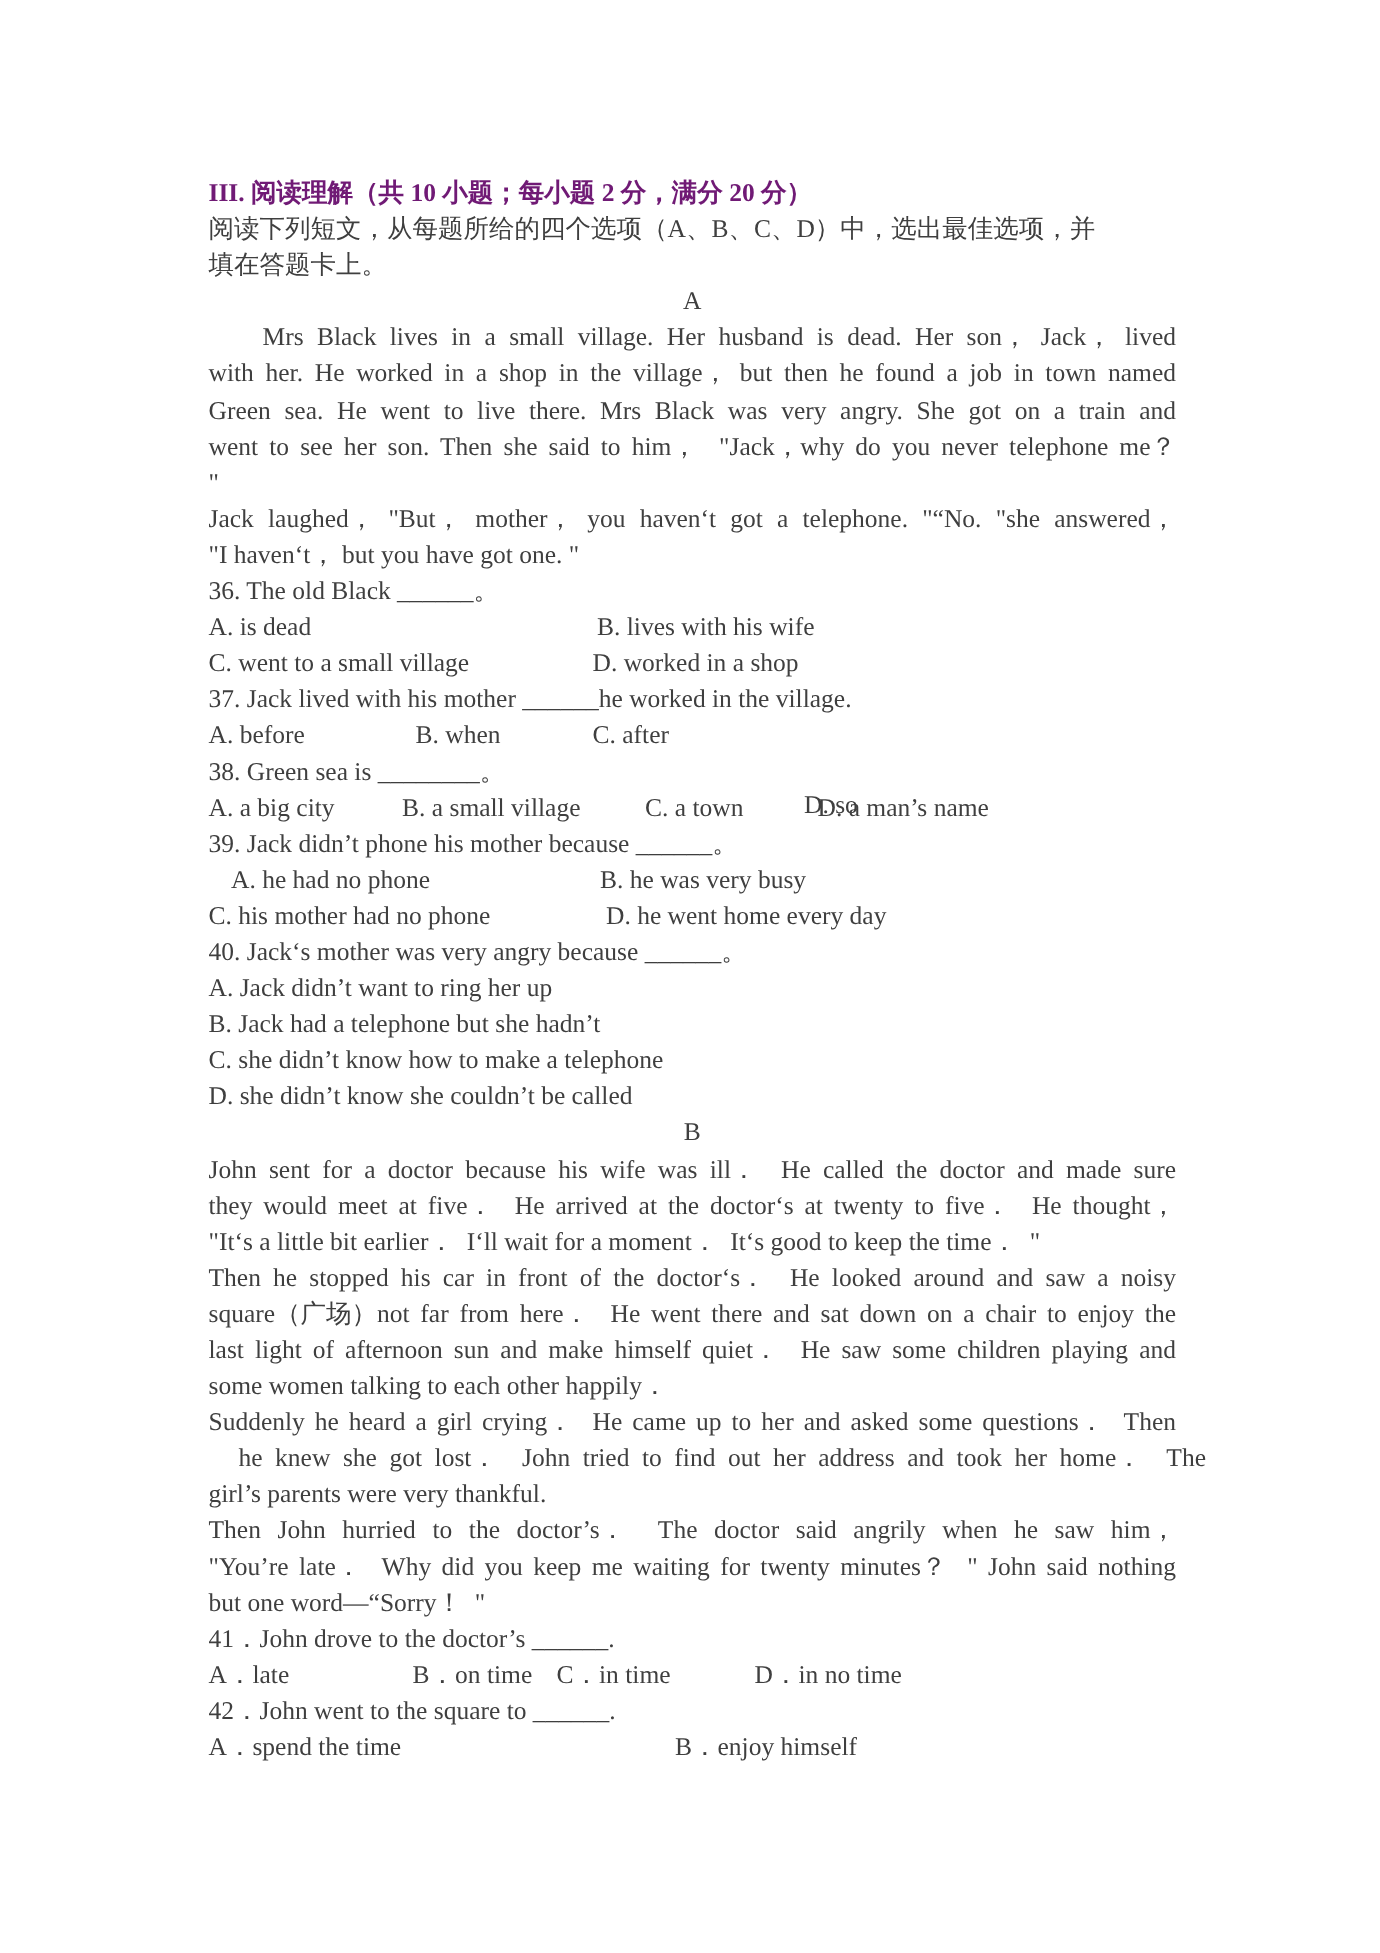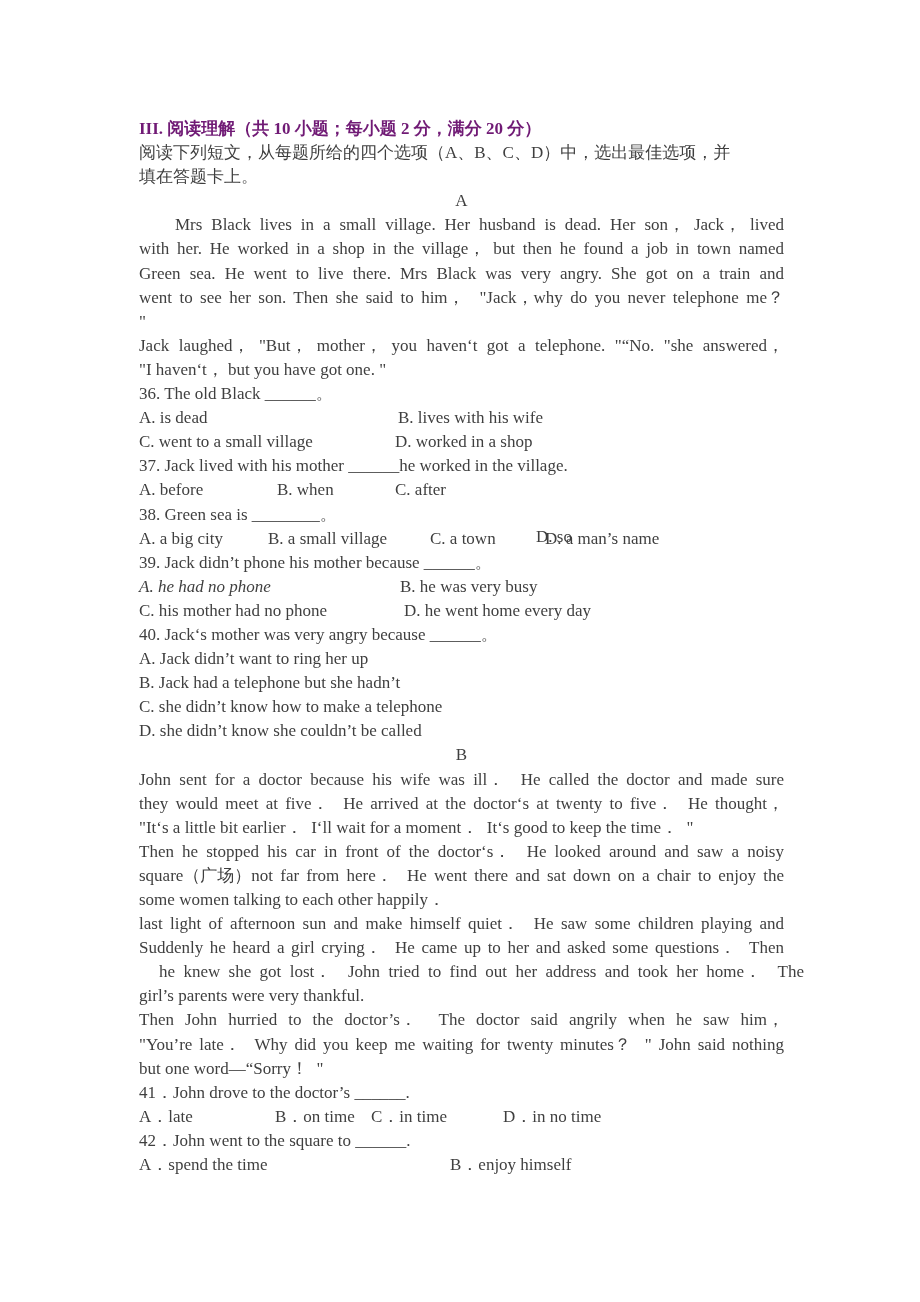--- a/index.html
+++ b/index.html
@@ -35,35 +35,35 @@
     <div class="line j"><span style="word-spacing: 5.19886px;">Jack laughed， "But， mother， you haven‘t got a telephone. "“No. "she answered，</span></div>
     <div class="line"><span>"I haven‘t， but you have got one. "</span></div>
     <div class="line"><span>36. The old Black ______。</span></div>
     <div class="line"><span class="opt" style="left: 0px;">A. is dead</span><span class="opt" style="left: 259px;">B. lives with his wife</span></div>
     <div class="line"><span class="opt" style="left: 0px; text-align: center;">C. went to a small village</span><span class="opt" style="left: 256px;">D. worked in a shop</span></div>
     <div class="line"><span>37. Jack lived with his mother ______he worked in the village.</span></div>
     <div class="line"><span class="opt" style="left: 0px;">A. before</span><span class="opt" style="left: 138px;">B. when</span><span class="opt" style="left: 256px;">C. after</span><span class="opt" style="left: 397px; margin-top: 47px;">D. so</span></div>
     <div class="line"><span>38. Green sea is ________。</span></div>
     <div class="line"><span class="opt" style="left: 0px;">A. a big city</span><span class="opt" style="left: 129px;">B. a small village</span><span class="opt" style="left: 291px;">C. a town</span><span class="opt" style="left: 406px;">D. a man’s name</span></div>
     <div class="line"><span>39. Jack didn’t phone his mother because ______。</span></div>
-    <div class="line"><span class="opt" style="left: 0px; font-style: italic;">A. he had no phone</span><span class="opt" style="left: 261px;">B. he was very busy</span></div>
+    <div class="line"><span class="opt" style="left: 15px;">A. he had no phone</span><span class="opt" style="left: 261px;">B. he was very busy</span></div>
     <div class="line"><span class="opt" style="left: 0px;">C. his mother had no phone</span><span class="opt" style="left: 265px;">D. he went home every day</span></div>
     <div class="line"><span>40. Jack‘s mother was very angry because ______。</span></div>
     <div class="line"><span>A. Jack didn’t want to ring her up</span></div>
     <div class="line"><span>B. Jack had a telephone but she hadn’t</span></div>
     <div class="line"><span>C. she didn’t know how to make a telephone</span></div>
     <div class="line"><span>D. she didn’t know she couldn’t be called</span></div>
     <div class="line c"><span>B</span></div>
     <div class="line j"><span style="word-spacing: 3.92371px;">John sent for a doctor because his wife was ill．  He called the doctor and made sure</span></div>
     <div class="line j"><span style="word-spacing: 3.03401px;">they would meet at five．  He arrived at the doctor‘s at twenty to five．  He thought，</span></div>
     <div class="line"><span>"It‘s a little bit earlier．  I‘ll wait for a moment．  It‘s good to keep the time．  "</span></div>
     <div class="line j"><span style="word-spacing: 3.86581px;">Then he stopped his car in front of the doctor‘s．  He looked around and saw a noisy</span></div>
     <div class="line j"><span style="word-spacing: 2.90039px;">square（广场）not far from here．  He went there and sat down on a chair to enjoy the</span></div>
+    <div class="line j"><span style="word-spacing: 3.12188px;">last light of afternoon sun and make himself quiet．  He saw some children playing and</span></div>
     <div class="line"><span>some women talking to each other happily．</span></div>
-    <div class="line j"><span style="word-spacing: 3.12188px;">last light of afternoon sun and make himself quiet．  He saw some children playing and</span></div>
     <div class="line j"><span style="word-spacing: 2.38511px;">Suddenly he heard a girl crying．  He came up to her and asked some questions．  Then</span></div>
     <div class="line j"><span style="word-spacing: 4.11198px; margin-left: 20px;">he knew she got lost．  John tried to find out her address and took her home．  The</span></div>
     <div class="line"><span>girl’s parents were very thankful.</span></div>
     <div class="line j"><span style="word-spacing: 6.79464px;">Then John hurried to the doctor’s．  The doctor said angrily when he saw him，</span></div>
     <div class="line j"><span style="word-spacing: 2.68457px;">"You’re late．  Why did you keep me waiting for twenty minutes？  " John said nothing</span></div>
     <div class="line"><span>but one word—“Sorry！  "</span></div>
     <div class="line"><span>41．John drove to the doctor’s ______.</span></div>
     <div class="line"><span class="opt" style="left: 0px;">A．late</span><span class="opt" style="left: 136px;">B．on time</span><span class="opt" style="left: 232px;">C．in time</span><span class="opt" style="left: 364px;">D．in no time</span></div>
     <div class="line"><span>42．John went to the square to ______.</span></div>
     <div class="line"><span class="opt" style="left: 0px;">A．spend the time</span><span class="opt" style="left: 311px;">B．enjoy himself</span></div>

